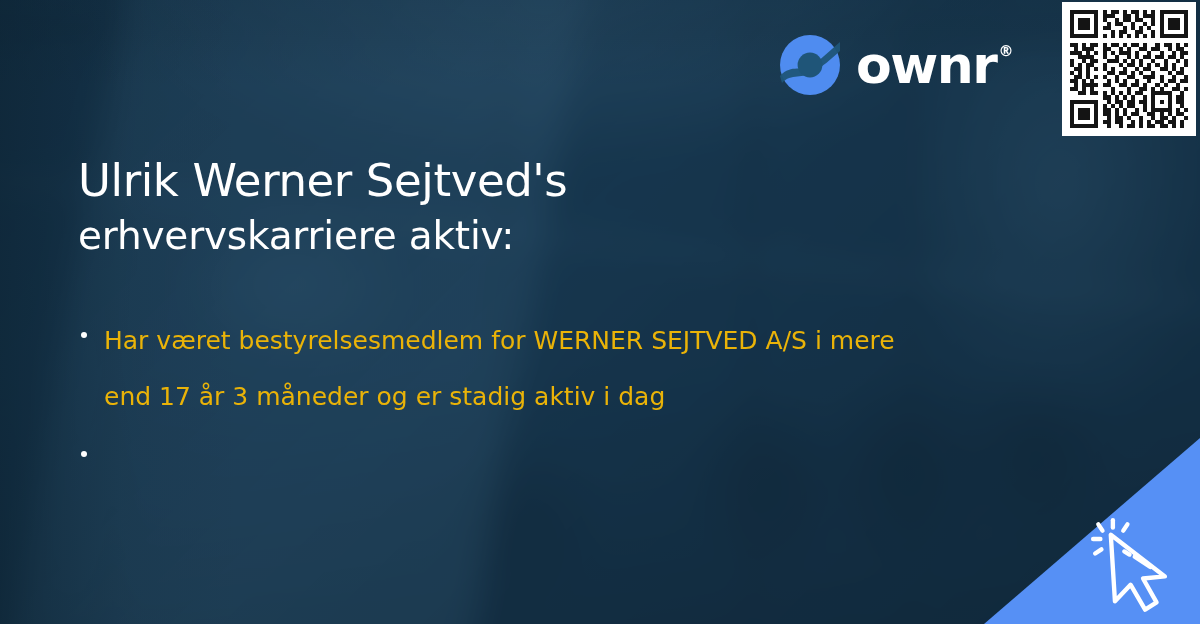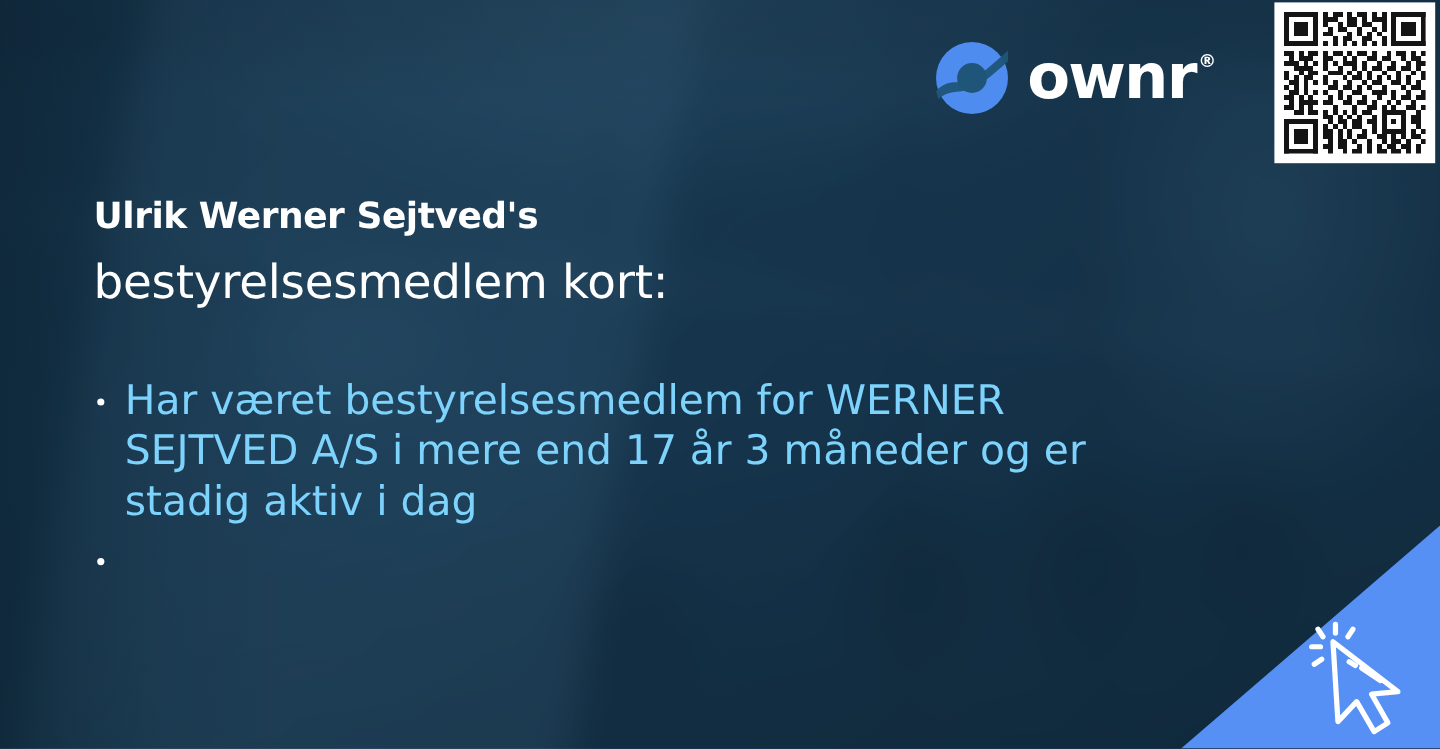--- a/index.html
+++ b/index.html
@@ -115,23 +115,23 @@
 
   
   .headline {
     position: absolute;
     left: 78px;
     top: 152px;
     width: 780px;
     color: #ffffff;
   }
   .headline-line1 {
-    font-size: 30px;
+    font-size: 45px;
     line-height: 58px;
-    font-weight: 700;
+    font-weight: 400;
     letter-spacing: -0.4px;
     white-space: nowrap;
   }
   .headline-line2 {
     font-size: 39px;
     line-height: 52px;
     font-weight: 400;
     letter-spacing: -0.2px;
     white-space: nowrap;
   }
@@ -139,23 +139,23 @@
   
   .bullets {
     position: absolute;
     left: 80px;
     top: 313px;
     width: 900px;
     list-style: none;
   }
   .bullet {
     position: relative;
-    color: #7dd3fc;
-    font-size: 34px;
-    line-height: 42px;
+    color: #eab308;
+    font-size: 25px;
+    line-height: 56px;
     font-weight: 500;
     padding-left: 24px;
     margin-bottom: 7px;
     max-width: 830px;
   }
   .bullet .dot {
     position: absolute;
     left: 1px;
     top: 19px;
     width: 6px;
@@ -460,21 +460,21 @@
           <rect x="17" y="28" width="1" height="1"></rect>
         <rect x="20" y="28" width="1" height="1"></rect>
           <rect x="22" y="28" width="2" height="1"></rect>
         <rect x="25" y="28" width="1" height="1"></rect>
       </g>
     </svg>
   </div>
 
   <div class="headline">
     <div class="headline-line1">Ulrik Werner Sejtved's</div>
-    <div class="headline-line2">bestyrelsesmedlem kort:</div>
+    <div class="headline-line2">erhvervskarriere aktiv:</div>
   </div>
 
   <ul class="bullets">
     <li class="bullet">
       <span class="dot"></span>
       <span class="txt">Har været bestyrelsesmedlem for WERNER SEJTVED A/S i mere end 17 år 3 måneder og er stadig aktiv i dag</span>
     </li>
     <li class="bullet">
       <span class="dot"></span>
     </li>

